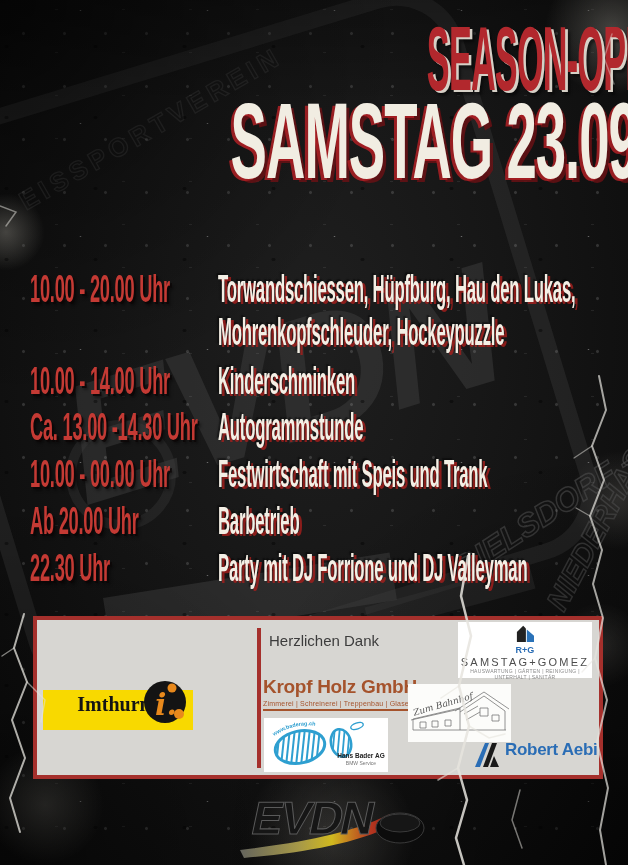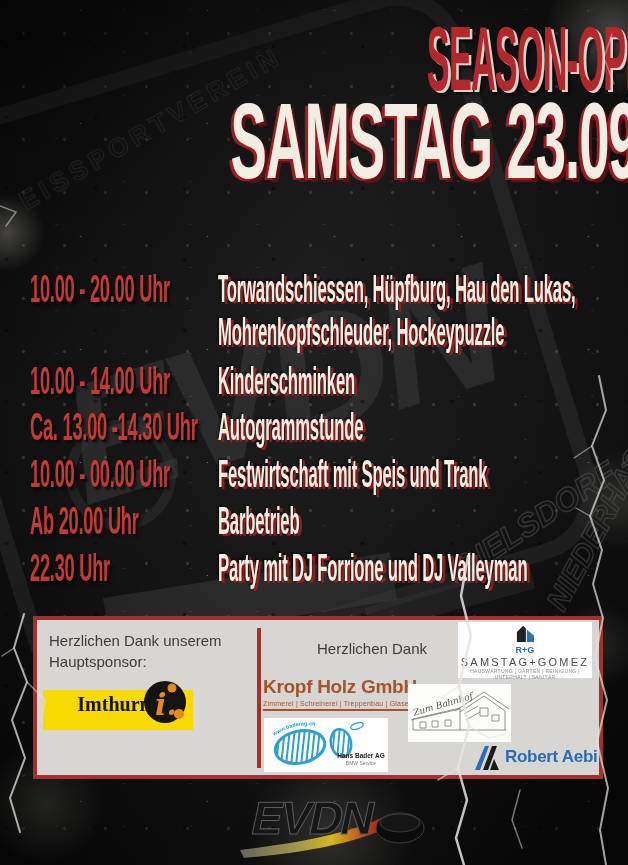--- a/index.html
+++ b/index.html
@@ -57,37 +57,37 @@
     color:#c43a34;white-space:nowrap;transform:scaleX(.48);transform-origin:0 0;
     text-shadow:4px 2px 0 rgba(12,6,6,.85), 7px 4px 4px rgba(0,0,0,.4);}
   .sched-act{position:absolute;left:218px;top:0;width:900px;font-weight:bold;font-size:38px;letter-spacing:-.5px;
     color:#f4efe5;line-height:43px;transform:scaleX(.44);transform-origin:0 0;
     text-shadow:7px 2px 0 rgba(168,30,28,.8), -4px -2px 2px rgba(0,0,0,.45);}
   .r1{top:268px;} .r2{top:360px;} .r3{top:406px;} .r4{top:453px;} .r5{top:500px;} .r6{top:547px;}
   
   .panel{position:absolute;left:33px;top:616px;width:570px;height:163px;box-sizing:border-box;
     background:#d7d6d2;border:4px solid #a5302c;z-index:6;}
   .panel .heading{position:absolute;font-size:15px;line-height:21px;color:#3c3c3c;}
-  .head-l{left:12px;top:10px;} .head-r{left:232px;top:18px;margin-left:48px;}
+  .head-l{left:12px;top:10px;} .head-r{left:232px;top:10px;}
   .v-divider{position:absolute;left:220px;top:8px;width:4px;height:140px;background:#a5302c;}
   .imthurn-bar{position:absolute;left:6px;top:70px;width:150px;height:40px;background:#f8d900;
     font-family:"Liberation Serif",serif;font-weight:bold;font-size:20px;color:#141414;
     line-height:28px;text-align:center;padding-right:8px;box-sizing:border-box;}
   .imthurn-mark{position:absolute;left:98px;top:52px;}
   .kropf{position:absolute;left:226px;top:56px;color:#a5532c;}
   .kropf-name{font-weight:bold;font-size:19px;letter-spacing:-.3px;}
   .kropf-services{font-size:7px;letter-spacing:.2px;margin-top:2px;}
   .kropf-rule{width:150px;height:2px;background:#a5532c;margin-top:2px;}
   .roderer{position:absolute;left:421px;top:2px;width:134px;height:56px;background:#ffffff;text-align:center;padding-top:2px;box-sizing:border-box;}
   .rg-mark{font-size:9px;font-weight:bold;color:#2a6db5;line-height:9px;}
   .rg-name{font-size:11px;letter-spacing:2.2px;color:#4c4c4c;margin-top:1px;}
   .rg-services{font-size:5px;letter-spacing:.3px;color:#8a8a8a;}
   .sketchbox{position:absolute;left:371px;top:64px;width:103px;height:58px;background:#fcfcfa;}
   .baderbox{position:absolute;left:227px;top:98px;width:124px;height:54px;background:#ffffff;}
-  .aebi{position:absolute;left:436px;top:120px;width:152px;height:34px;display:flex;align-items:center;gap:4px;}
+  .aebi{position:absolute;left:436px;top:120px;width:152px;height:34px;display:flex;gap:4px;}
   .aebi-name{font-weight:bold;font-size:17px;letter-spacing:-.3px;color:#2a6db5;}
   
   .footer-logo{position:absolute;left:238px;top:784px;z-index:6;}
   .cracks{z-index:30;}
 </style>
 </head>
 <body>
 
 <div class="poster">
 
@@ -125,24 +125,20 @@
   <div class="sched-row r5">
     <span class="sched-time">Ab 20.00 Uhr</span>
     <div class="sched-act">Barbetrieb</div>
   </div>
   <div class="sched-row r6">
     <span class="sched-time">22.30 Uhr</span>
     <div class="sched-act">Party mit DJ Forrione und DJ Valleyman</div>
   </div>
 
   <div class="panel">
-    <div class="heading head-l">
-      <div>Herzlichen Dank unserem</div>
-      <div>Hauptsponsor:</div>
-    </div>
 
     <div class="imthurn-bar">
       <span>Imthurn</span>
     </div>
     <svg class="imthurn-mark" width="60" height="60" viewBox="0 0 60 60">
       <circle cx="30" cy="30" r="21" fill="#141414"></circle>
       <text x="20" y="43" font-family="DejaVu Serif, serif" font-style="italic" font-weight="bold" font-size="30" fill="#e8891c">i.</text>
       <circle cx="37" cy="16" r="4.5" fill="#e8891c"></circle>
       <circle cx="44" cy="42" r="5" fill="#e8891c"></circle>
     </svg>

